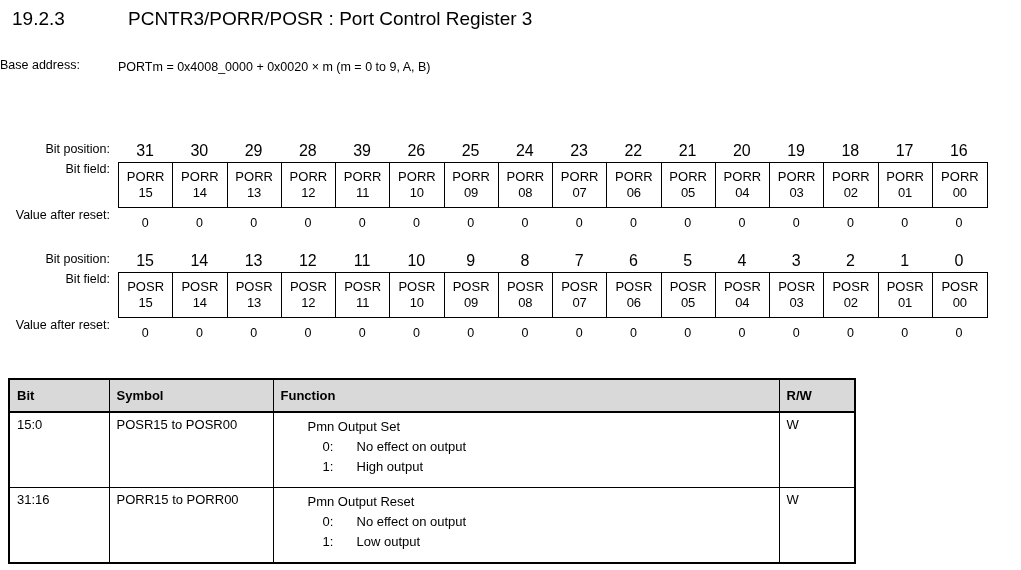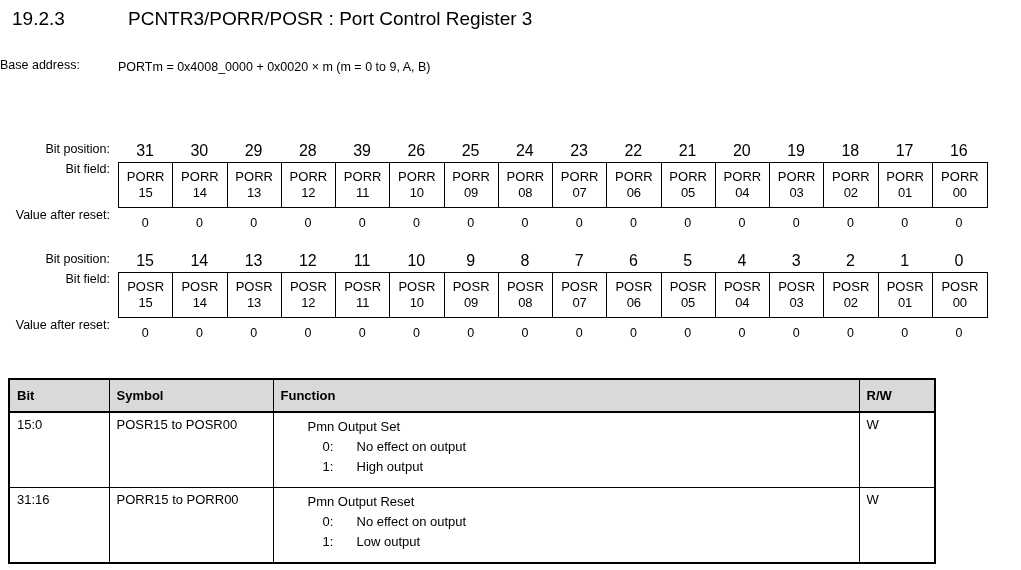--- a/index.html
+++ b/index.html
@@ -98,21 +98,21 @@
     text-align: center;
     font-size: 12.5px;
     line-height: 30px;
   }
 
   
   .desc-table {
     position: absolute;
     left: 8px;
     top: 378px;
-    width: 928px;
+    width: 848px;
     border-collapse: collapse;
     border: 2px solid #000;
     font-size: 13px;
     table-layout: fixed;
   }
   .desc-table th, .desc-table td {
     border: 1px solid #000;
     text-align: left;
     vertical-align: top;
     padding: 4px 7px;

